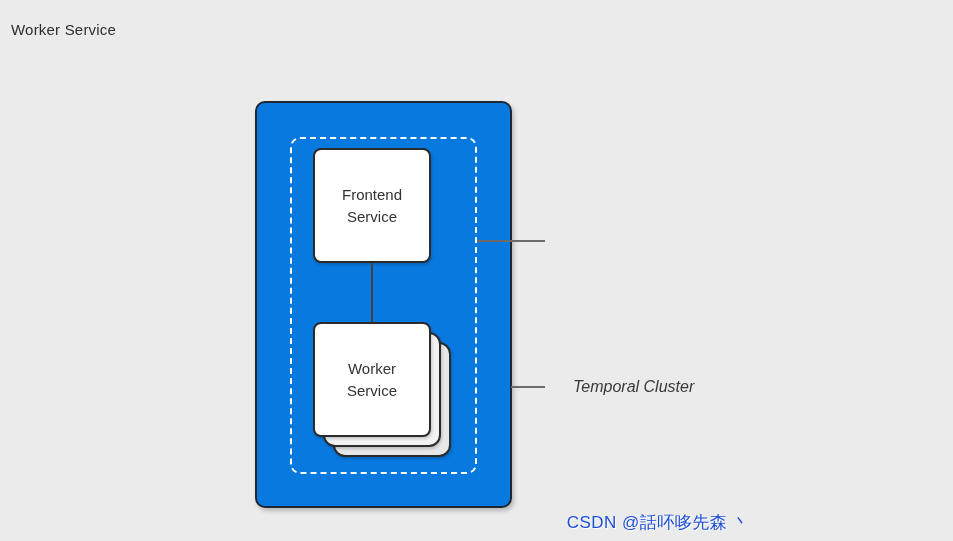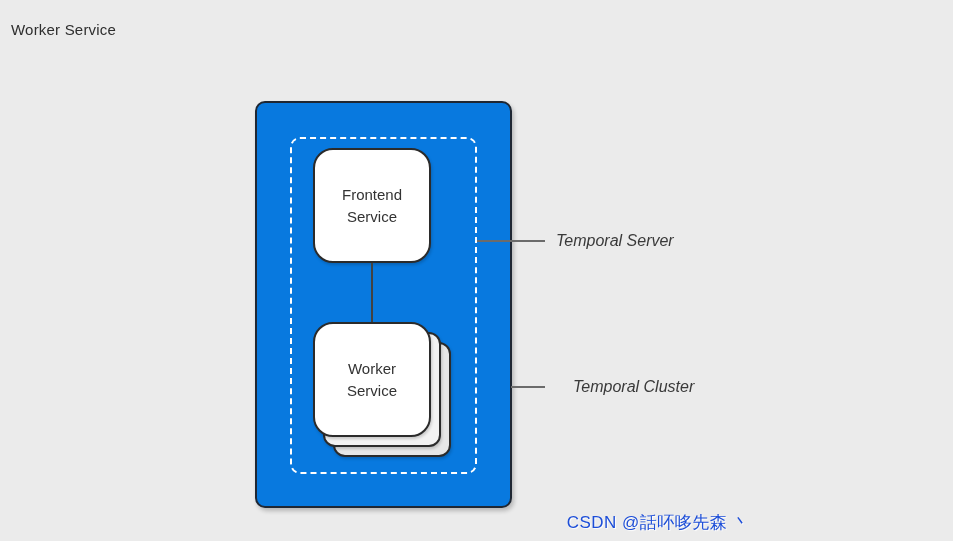--- a/index.html
+++ b/index.html
@@ -40,21 +40,21 @@
   .dashed-box{
     position:absolute;left:290px;top:137px;width:187px;height:337px;
     border:2px dashed var(--boundary-dash);
     border-radius:10px;
   }
 
   .node{
     position:absolute;width:118px;height:115px;
     background:var(--node-fill);
     border:2px solid var(--node-stroke);
-    border-radius:20px;
+    border-radius:8px;
     display:flex;align-items:center;justify-content:center;
     text-align:center;
     font-size:15px;line-height:22px;color:var(--text);
     padding:0 12px;
     box-shadow:1px 2px 3px rgba(0,0,0,.18);
   }
   .frontend-node{left:313px;top:148px;}
 
   .connector-v{
     position:absolute;left:371px;top:263px;width:2px;height:59px;
@@ -110,20 +110,19 @@
 
   <div class="connector-v"></div>
 
   <div class="stack-card stack-back"></div>
   <div class="stack-card stack-mid"></div>
   <div class="node worker-node">
     <span>Worker Service</span>
   </div>
 
   <div class="pointer-line server-line"></div>
-  <div class="annotation server-label">Temporal Server</div>
 
   <div class="pointer-line cluster-line"></div>
   <div class="annotation cluster-label">Temporal Cluster</div>
 
   <div class="watermark">CSDN @話吥哆先森 丶</div>
 
 </div>
 
 </body></html>

